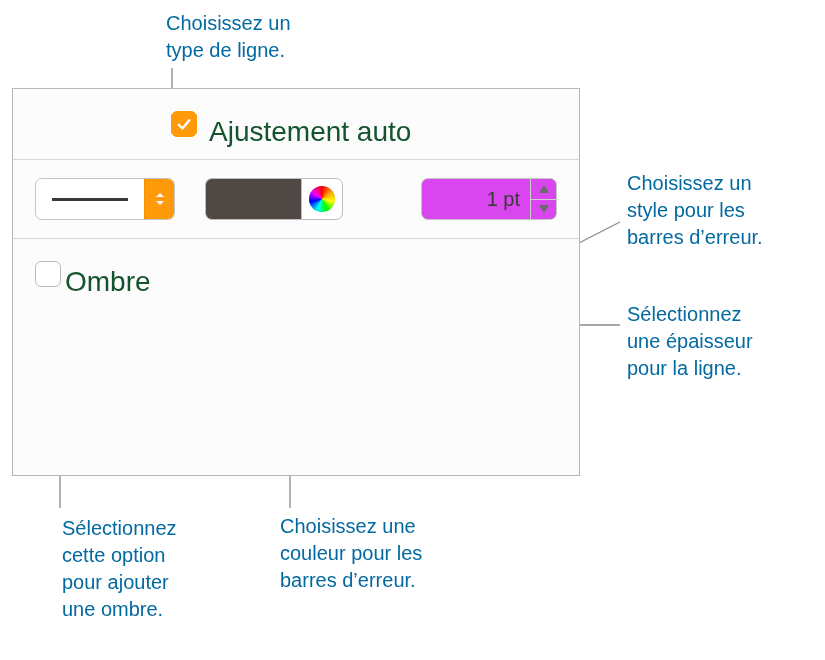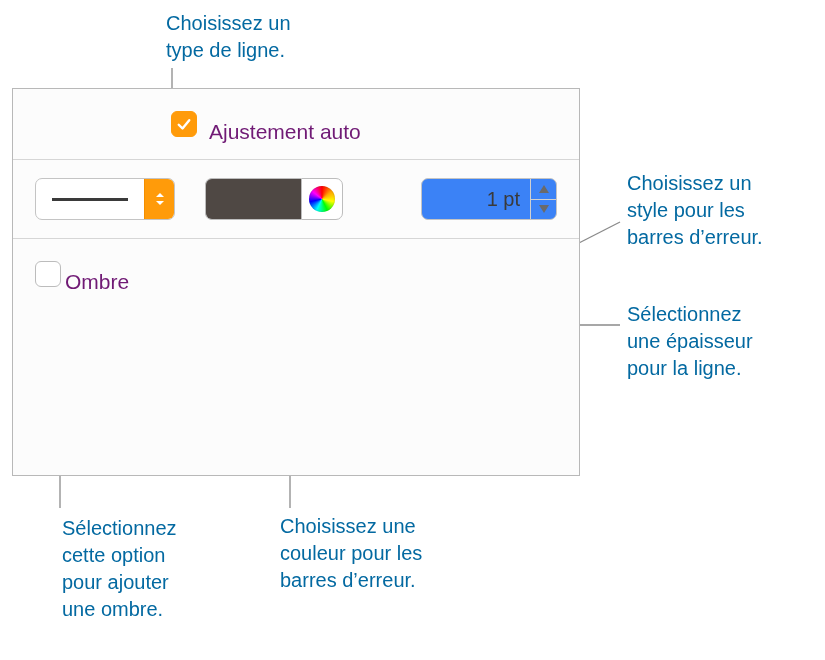--- a/index.html
+++ b/index.html
@@ -61,22 +61,22 @@
     flex: 0 0 auto;
   }
   .checkbox.checked {
     background: #ff9b0a;
     border-color: #ff9b0a;
   }
   .checkbox.checked svg { width: 18px; height: 18px; }
   .checkbox.checked path { stroke: #fff; stroke-width: 3.2; fill: none; stroke-linecap: round; stroke-linejoin: round; }
 
   .label-text {
-    font-size: 21px;
-    color: #701a75;
+    font-size: 28px;
+    color: #14532d;
     margin-top: 16px;
   }
 
   
   .barstyle-row {
     display: flex;
     align-items: center;
     justify-content: space-between;
     margin-bottom: 28px;
   }
@@ -187,21 +187,21 @@
     width: 26px; height: 26px; border-radius: 50%;
     background: conic-gradient(red, orange, yellow, lime, cyan, blue, magenta, red);
     box-shadow: inset 0 0 2px rgba(0,0,0,.25);
   }
 
   .thickness {
     margin-left: auto;
     width: 136px; height: 42px;
     border: 1px solid #c4c4c4;
     border-radius: 7px;
-    background: #3b82f6;
+    background: #d946ef;
     display: flex;
     align-items: stretch;
     overflow: hidden;
   }
   .thickness .val {
     flex: 1; display: flex; align-items: center; justify-content: flex-end; padding-right: 10px;
     font-size: 20px; color: #3a3a3a;
   }
   .stepper {
     width: 26px; border-left: 1px solid #d0d0d0;

